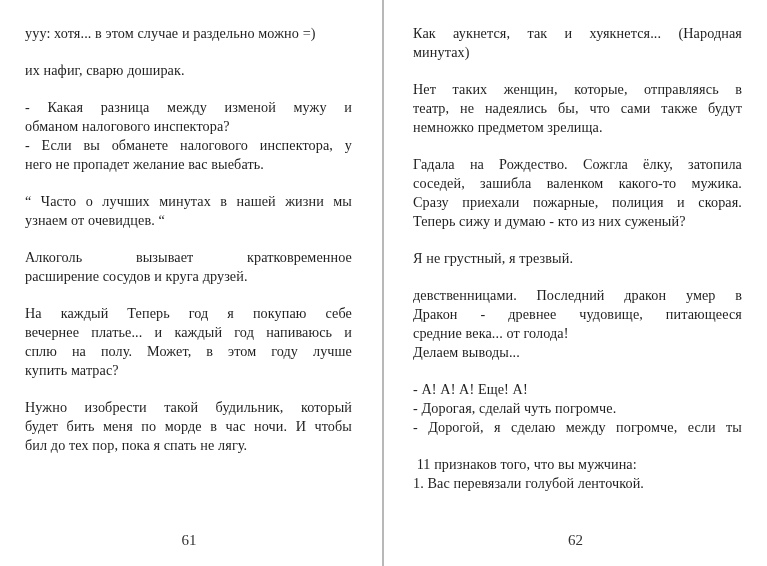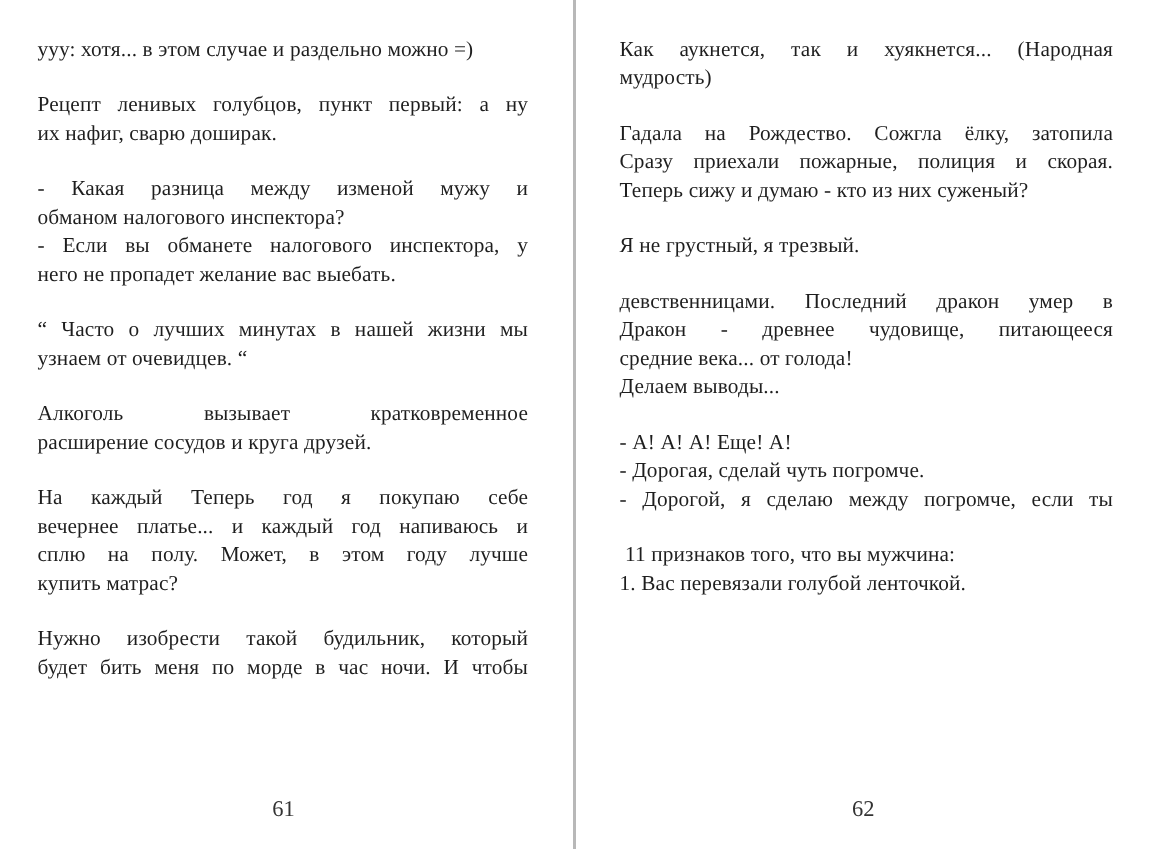--- a/index.html
+++ b/index.html
@@ -33,21 +33,20 @@
 </style>
 </head>
 <body>
 
 <div class="page page-left">
   <div class="text" id="left-text">
       <div class="para">
         <span class="line">ууу: хотя... в этом случае и раздельно можно =)</span>
       </div>
       <div class="para">
-        <span class="line j">Рецепт ленивых голубцов, пункт первый: а ну</span>
         <span class="line">их нафиг, сварю доширак.</span>
       </div>
       <div class="para">
         <span class="line j">- Какая разница между изменой мужу и</span>
         <span class="line">обманом налогового инспектора?</span>
         <span class="line j">- Если вы обманете налогового инспектора, у</span>
         <span class="line">него не пропадет желание вас выебать.</span>
       </div>
       <div class="para">
         <span class="line j">“ Часто о лучших минутах в нашей жизни мы</span>
@@ -59,35 +58,42 @@
       </div>
       <div class="para">
         <span class="line j">На каждый Теперь год я покупаю себе</span>
         <span class="line j">вечернее платье... и каждый год напиваюсь и</span>
         <span class="line j">сплю на полу. Может, в этом году лучше</span>
         <span class="line">купить матрас?</span>
       </div>
       <div class="para">
         <span class="line j">Нужно изобрести такой будильник, который</span>
         <span class="line j">будет бить меня по морде в час ночи. И чтобы</span>
+        <span class="line">бил до тех пор, пока я спать не лягу.</span>
       </div>
     </div>
   <div class="pagenum">61</div>
 </div>
 
 <div class="divider"></div>
 
 <div class="page page-right">
   <div class="text" id="right-text">
       <div class="para">
         <span class="line j">Как аукнется, так и хуякнется... (Народная</span>
-        <span class="line">мудрость)</span>
+        <span class="line">минутах)</span>
+      </div>
+      <div class="para">
+        <span class="line j">Нет таких женщин, которые, отправляясь в</span>
+        <span class="line j">театр, не надеялись бы, что сами также будут</span>
+        <span class="line">немножко предметом зрелища.</span>
       </div>
       <div class="para">
         <span class="line j">Гадала на Рождество. Сожгла ёлку, затопила</span>
+        <span class="line j">соседей, зашибла валенком какого-то мужика.</span>
         <span class="line j">Сразу приехали пожарные, полиция и скорая.</span>
         <span class="line">Теперь сижу и думаю - кто из них суженый?</span>
       </div>
       <div class="para">
         <span class="line">Я не грустный, я трезвый.</span>
       </div>
       <div class="para">
         <span class="line j">девственницами. Последний дракон умер в</span>
         <span class="line j">Дракон - древнее чудовище, питающееся</span>
         <span class="line">средние века... от голода!</span>

